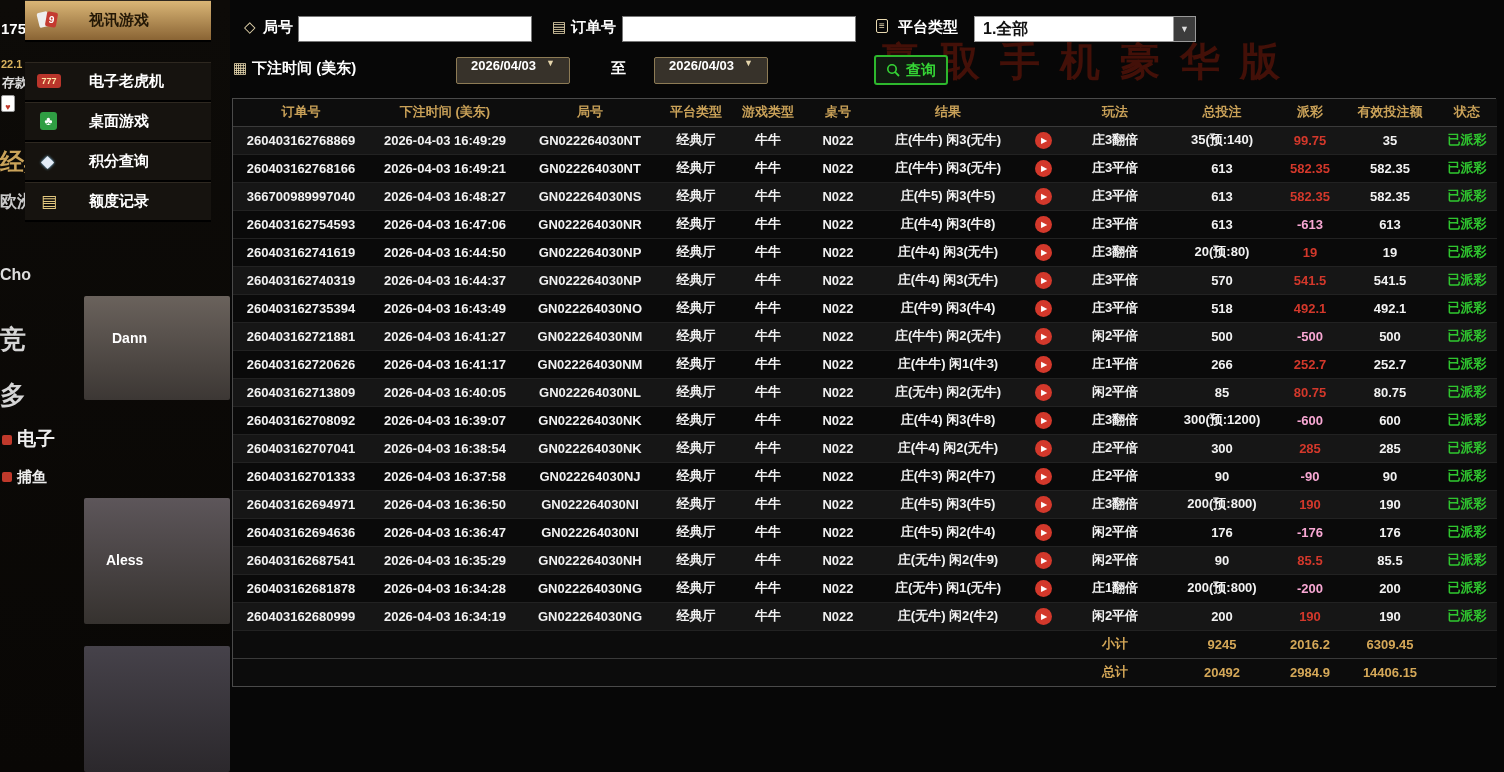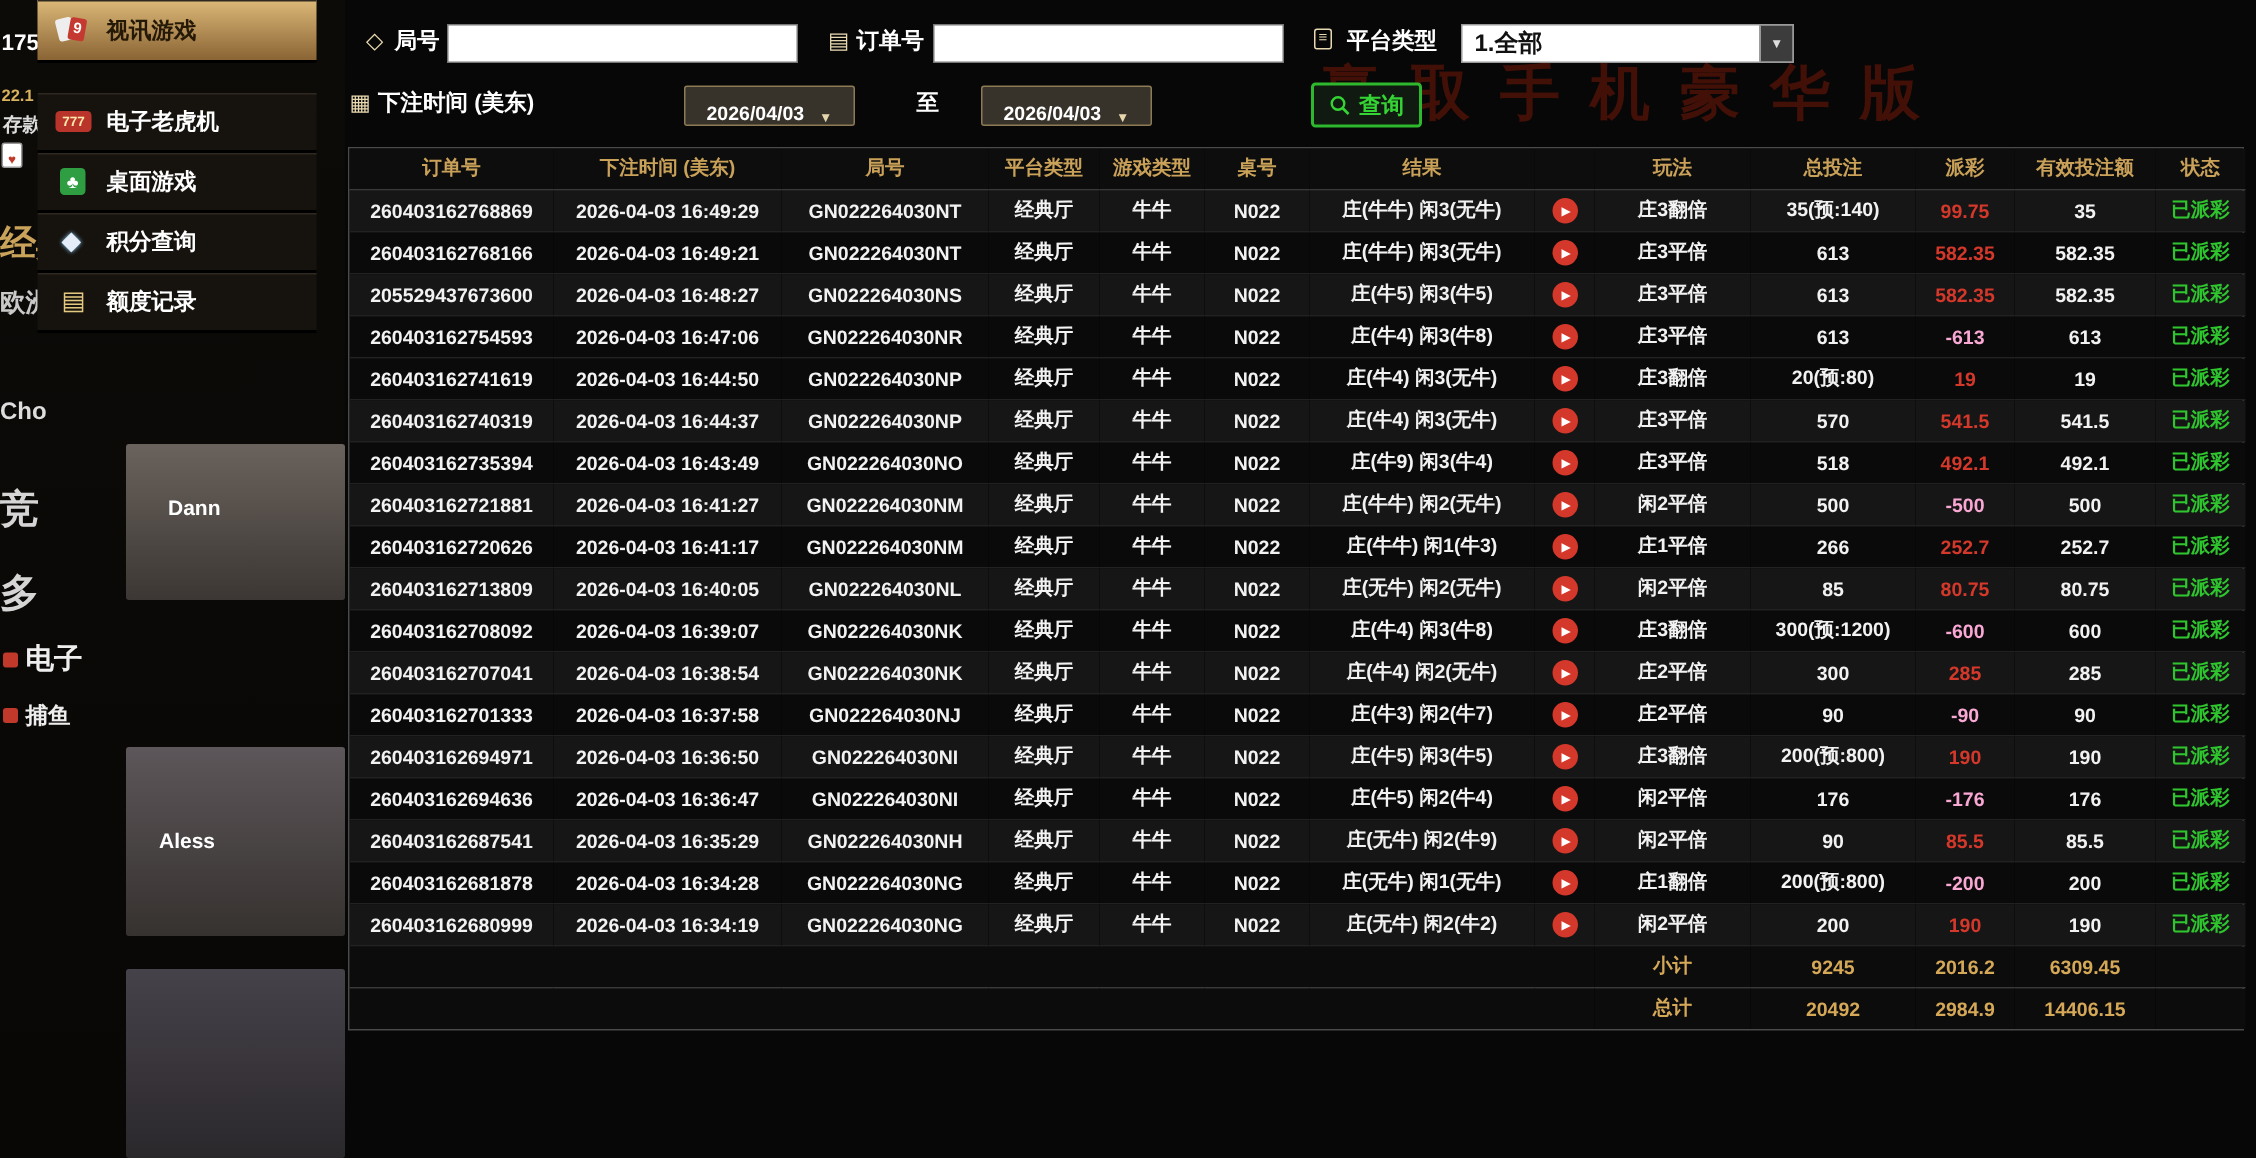--- a/index.html
+++ b/index.html
@@ -28,21 +28,21 @@
     background:#c0392b;border-radius:2px;margin-right:5px}
   .photo{position:absolute;border-radius:2px}
   .photo1{left:84px;top:296px;width:146px;height:104px;background:linear-gradient(#6a625c,#3c3734)}
   .photo2{left:84px;top:498px;width:146px;height:126px;background:linear-gradient(#5d565a,#36322f)}
   .photo3{left:84px;top:646px;width:146px;height:126px;background:linear-gradient(#46424a,#2b282c)}
   .name1{left:112px;top:330px;font-size:14px;color:#fff}
   .name2{left:106px;top:552px;font-size:14px;color:#fff}
 
   
   .menu{position:absolute;left:25px;top:0;width:186px;z-index:5}
-  .menu-item{height:40px;display:flex;align-items:center;gap:10px;padding-left:12px;
+  .menu-item{height:40px;display:flex;align-items:center;gap:28px;padding-left:12px;
     background:#16130f;border-bottom:2px solid #000;box-shadow:inset 0 1px 0 #2e2820;
     color:#fff;font-size:15px;font-weight:bold;cursor:pointer}
   .menu-item.active{height:42px;background:linear-gradient(#dcb878,#8a6434);
     color:#241806;margin-bottom:20px}
   .mi{width:24px;height:22px;display:inline-block;position:relative;flex:0 0 24px}
   .cards-icon::before{content:"";position:absolute;left:1px;top:3px;width:11px;height:15px;
     background:#eee;border-radius:2px;transform:rotate(-14deg)}
   .cards-icon::after{content:"9";position:absolute;left:9px;top:3px;width:11px;height:15px;
     background:#c43a30;color:#fff;font-size:10px;font-weight:bold;line-height:15px;
     text-align:center;border-radius:2px;transform:rotate(10deg)}
@@ -64,21 +64,21 @@
   .f-icon.boxed{border:1px solid #e8d9b0;font-size:10px;line-height:12px;padding:0 2px;border-radius:2px}
   .f-label{position:absolute;color:#fff;font-weight:bold;font-size:15px;white-space:nowrap}
   .text-input{position:absolute;height:26px;background:#fff;border:1px solid #777;
     font-size:13px;padding:0 6px;color:#111;font-family:inherit}
   .select-box{position:absolute;height:26px;background:#fff;border:1px solid #999;
     display:flex;align-items:center;justify-content:space-between;padding-left:8px;cursor:pointer}
   .select-value{font-size:16px;color:#111;font-weight:bold}
   .select-arrow{width:22px;height:100%;background:#3c3c3c;color:#ddd;display:flex;
     align-items:center;justify-content:center;font-size:9px;border-left:1px solid #999}
   .date-btn{position:absolute;height:27px;background:#37322a;border:1px solid #8d7b55;
-    color:#fff;font-weight:bold;font-size:13px;display:flex;align-items:flex-end;
+    color:#fff;font-weight:bold;font-size:13px;display:flex;align-items:flex-start;
     justify-content:center;gap:10px;cursor:pointer;border-radius:2px;font-family:inherit}
   .date-caret{font-size:9px;color:#e6d6ac}
   .search-btn{position:absolute;height:30px;background:#101a10;border:2px solid #2db82d;
     color:#35d435;font-weight:bold;font-size:15px;display:flex;align-items:center;gap:6px;
     padding:0 10px;border-radius:3px;cursor:pointer;font-family:inherit}
 
   
   .grid-wrap{position:absolute;left:2px;top:98px;width:1264px;border:1px solid #4a4a4a;
     background:#050505;z-index:4}
   table{width:100%;border-collapse:collapse;table-layout:fixed}
@@ -248,21 +248,21 @@
     <td>庄(牛牛) 闲3(无牛)</td>
     <td><span class="play-btn">▶</span></td>
     <td>庄3平倍</td>
     <td>613</td>
     <td class="win">582.35</td>
     <td>582.35</td>
     <td class="status">已派彩</td>
   </tr>
 
   <tr class="data-row even">
-    <td>205529437673600</td>
+    <td>366700989997040</td>
     <td>2026-04-03 16:48:27</td>
     <td>GN022264030NS</td>
     <td>经典厅</td>
     <td>牛牛</td>
     <td>N022</td>
     <td>庄(牛5) 闲3(牛5)</td>
     <td><span class="play-btn">▶</span></td>
     <td>庄3平倍</td>
     <td>613</td>
     <td class="win">582.35</td>

